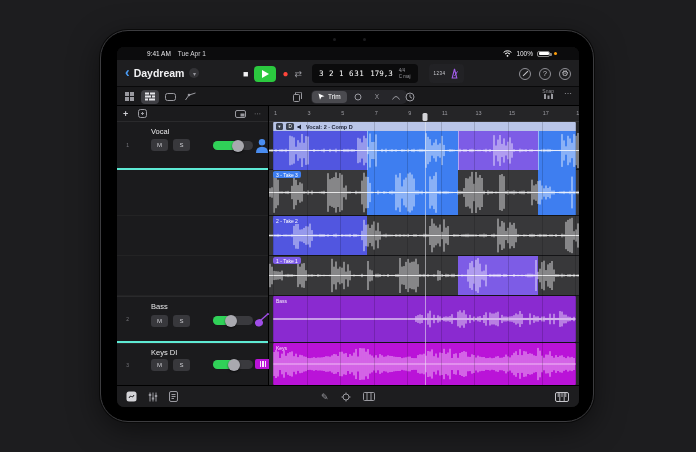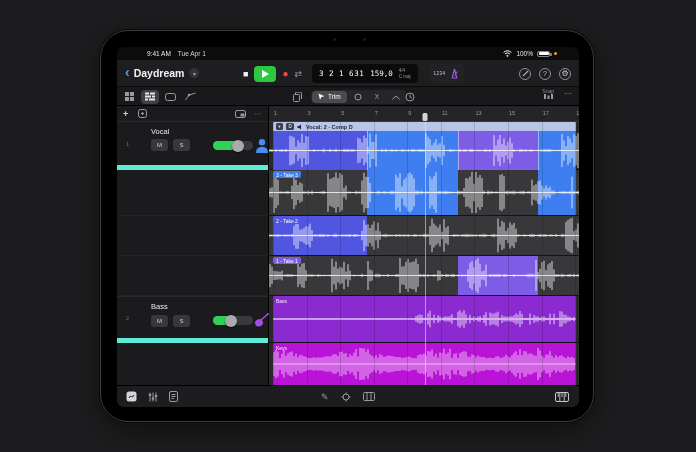--- a/index.html
+++ b/index.html
@@ -68,21 +68,21 @@
 
   
   .main { flex:1; display:flex; min-height:0; }
   .headcol { width:152px; background:#1b1b1d; border-right:1px solid #000; flex:none;
     display:flex; flex-direction:column; }
   .head-top { height:16px; border-bottom:1px solid #2a2a2c; display:flex; align-items:center; padding:0 6px; }
   .plus { color:#d0d0d5; font-size:9px; font-weight:bold; }
   .head-top .sp { margin-left:10px; }
   .head-top .right { margin-left:auto; display:flex; gap:8px; align-items:center; }
 
-  .thead { position:relative; border-bottom:5px solid #5eead4; }
+  .thead { position:relative; border-bottom:2px solid #5eead4; }
   .thead .num { position:absolute; left:4px; top:50%; transform:translateY(-50%); width:8px;
     text-align:right; color:#77777c; font-size:5px; }
   .thead .tname { position:absolute; left:34px; top:5px; color:#e8e8ea; font-size:7.5px; }
   .ms { position:absolute; display:flex; gap:5px; left:34px; }
   .ms b { width:17px; height:12px; background:#38383c; border-radius:3px; color:#cfcfd4;
     font-size:6px; font-weight:normal; display:flex; align-items:center; justify-content:center; }
   .hslider { position:absolute; left:96px; width:40px; height:9px; border-radius:4.5px; background:#3a3a3e; }
   .hslider .fill { position:absolute; left:0; top:0; bottom:0; border-radius:4.5px 0 0 4.5px; background:var(--slider-green); }
   .hslider .knob { position:absolute; top:50%; width:12px; height:12px; border-radius:50%;
     background:#a9a9af; transform:translate(-50%,-50%); box-shadow:0 1px 2px rgba(0,0,0,.6); }
@@ -160,21 +160,21 @@
         <div class="transport">
           <span class="t-stop">■</span>
           <span class="t-play" style="background:var(--play-green)">
               <i></i>
             </span>
           <span class="t-rec" style="color:var(--record-red)">●</span>
           <span class="t-cycle">⇄</span>
 
           <div class="lcd">
             <span class="pos">3 2 1 631</span>
-            <span class="tempo">159,0</span>
+            <span class="tempo">179,3</span>
             <span class="sigkey">
               <span>4/4</span>
               <span>C maj</span>
             </span>
           </div>
 
           <div class="count-box">
             <span class="ci">1234</span>
             <svg width="9" height="11" viewBox="0 0 9 11">
               <path d="M2.2 10 L4.5 1 L6.8 10 Z" fill="none" stroke="var(--metronome-purple)" stroke-width="1.1"></path>
@@ -328,20 +328,39 @@
               </span>
             <span class="ticon" style="top:16px">
               <svg width="15" height="14" viewBox="0 0 15 14">
                   <path d="M13.5 0.5 L6 7" stroke="var(--bass-icon-purple)" stroke-width="1.4"></path>
                   <path d="M12 0.2 l1.8 1.8 M13 -0.6 l1.8 1.8" stroke="var(--bass-icon-purple)" stroke-width="0.8"></path>
                   <ellipse cx="4" cy="9.8" rx="4" ry="3.6" fill="var(--bass-icon-purple)" transform="rotate(-20 4 9.8)"></ellipse>
                 </svg>
             </span>
           </div>
 
+          <div class="thead" style="height:42px; border-top:1px solid #2a2a2c; border-bottom:none">
+            <span class="num">3</span>
+            <span class="tname" style="top:4px">Keys DI</span>
+            <span class="ms" style="top:15px">
+              <b>M</b>
+              <b>S</b>
+            </span>
+            <span class="hslider" style="top:16px">
+                <span class="fill" style="width: 52%;"></span>
+                <span class="knob" style="left: 52%;"></span>
+              </span>
+            <span class="ticon" style="top:15px">
+              <span class="keys-badge">
+                  <i></i>
+                  <i></i>
+                  <i></i>
+                </span>
+            </span>
+          </div>
         </div>
 
         <div class="tracksarea">
           <div class="ruler" id="ruler">
               <span class="bar" style="left: 5px;">1</span>
               <span class="bar" style="left: 38.58px;">3</span>
               <span class="bar" style="left: 72.16px;">5</span>
               <span class="bar" style="left: 105.74px;">7</span>
               <span class="bar" style="left: 139.32px;">9</span>
               <span class="bar" style="left: 172.9px;">11</span>

